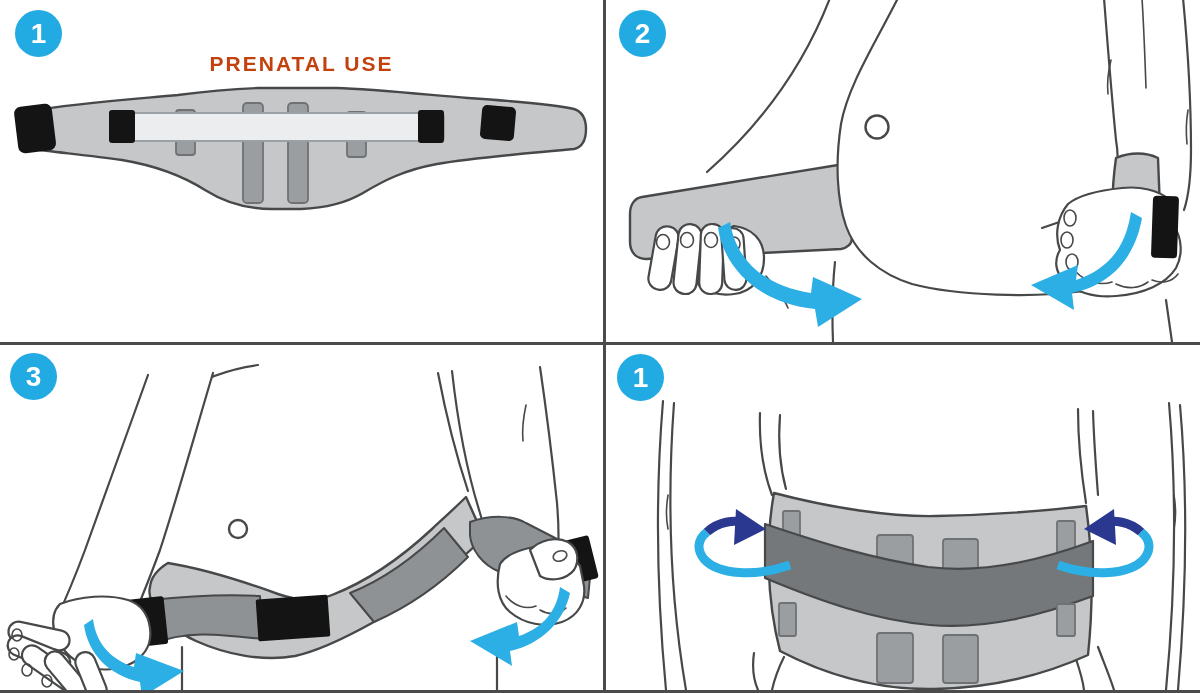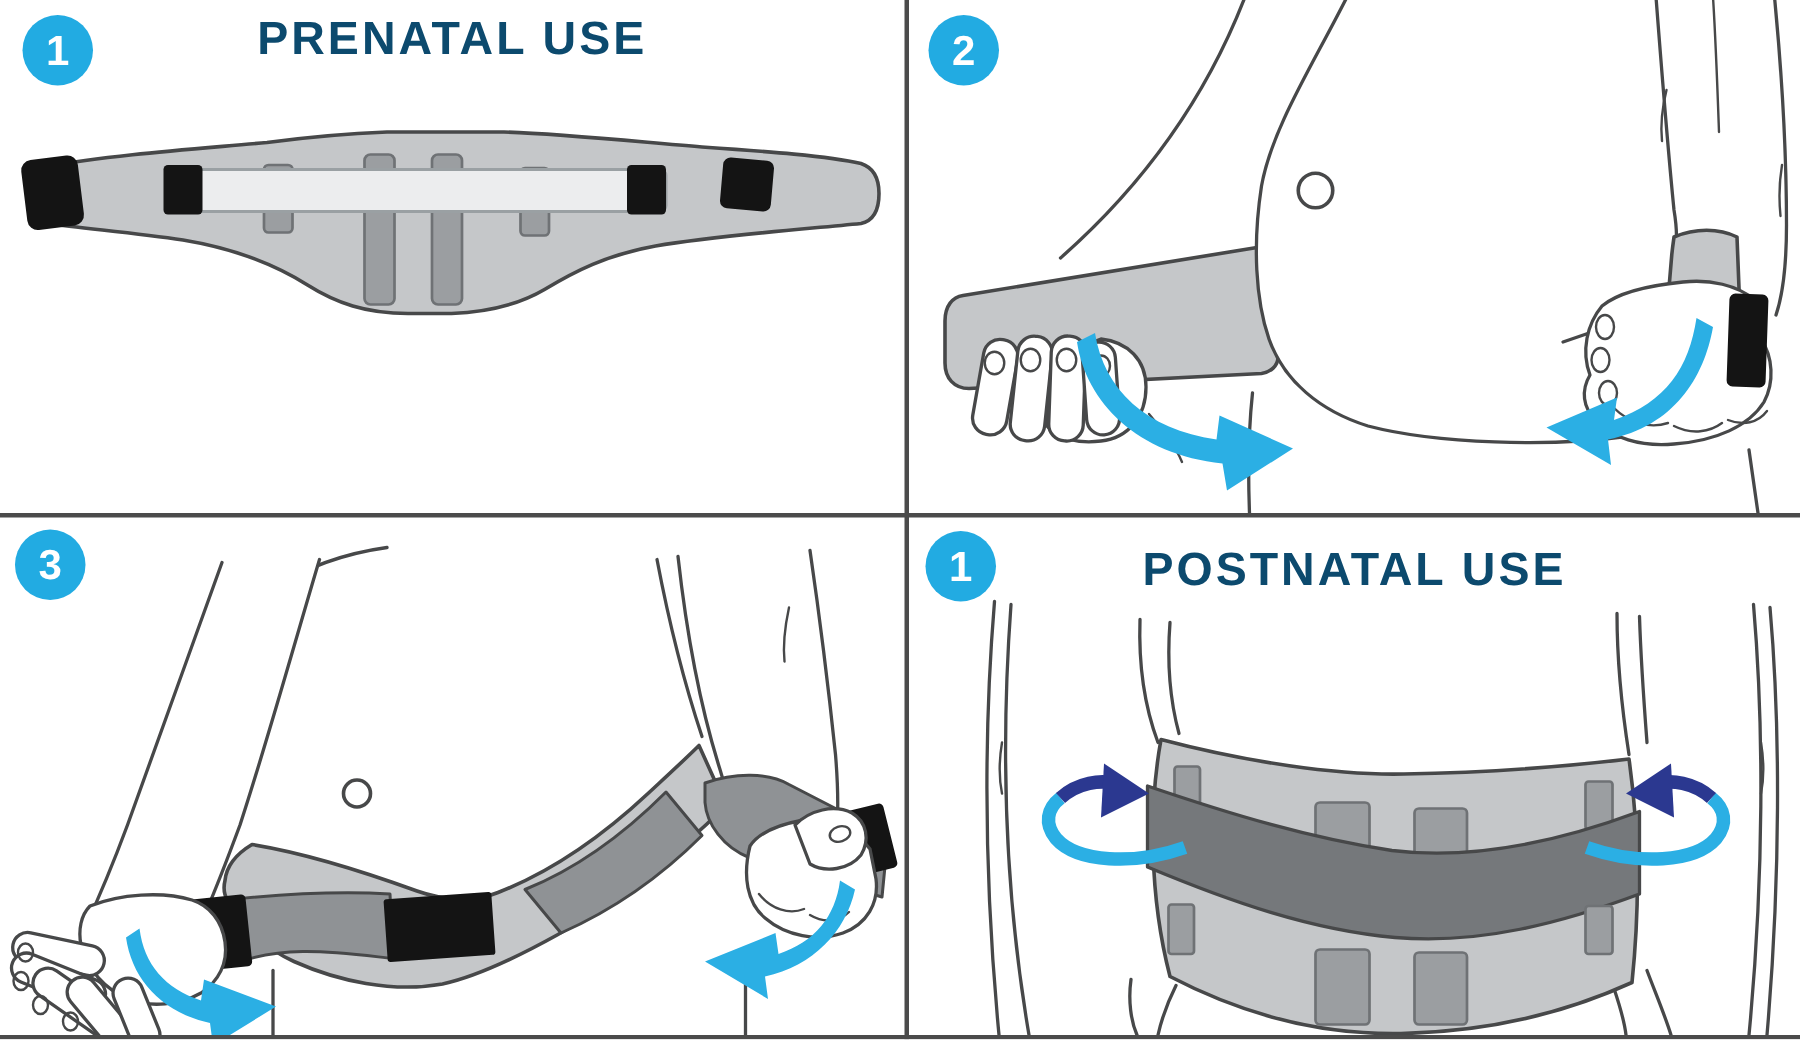--- a/index.html
+++ b/index.html
@@ -11,22 +11,22 @@
   #panel-2{left:606px;top:0;width:594px;height:342px;}
   #panel-3{left:0;top:345px;width:603px;height:345px;}
   #panel-4{left:606px;top:345px;width:594px;height:345px;}
   .divider{position:absolute;background:#4b4b4b;}
   #divider-v{left:603px;top:0;width:2.5px;height:693px;}
   #divider-h{left:0;top:342px;width:1200px;height:2.5px;}
   #divider-b{left:0;top:690px;width:1200px;height:3px;}
   .badge{position:absolute;width:47px;height:47px;border-radius:50%;background:#22abe2;
          color:#ffffff;font-weight:bold;font-size:28px;display:flex;align-items:center;
          justify-content:center;z-index:5;}
-  .panel-title{position:absolute;width:100%;text-align:center;color:#0c4a6e;font-weight:800;
-         font-size:31px;letter-spacing:2px;z-index:4;white-space:nowrap;}
+  .panel-title{position:absolute;width:100%;text-align:center;color:#c2410c;font-weight:800;
+         font-size:21px;letter-spacing:2px;z-index:4;white-space:nowrap;margin-top:44px;}
   #panel-1 .badge{left:15px;top:10px;}
   #panel-2 .badge{left:13px;top:10px;}
   #panel-3 .badge{left:10px;top:8px;}
   #panel-4 .badge{left:11px;top:9px;}
   #panel-1 .panel-title{left:0;top:8px;}
   #panel-4 .panel-title{left:0;top:17px;}
   
   .ln{fill:none;stroke:#474849;stroke-width:2.2;stroke-linecap:round;stroke-linejoin:round;}
   .thin{fill:none;stroke:#474849;stroke-width:1.6;stroke-linecap:round;}
   .beltL{fill:#c5c7c9;stroke:#474849;stroke-width:2.4;stroke-linejoin:round;}
@@ -188,21 +188,20 @@
 
       <path class="cyan" d="M93 274 C96 298 110 314 134 322 L136 308 L184 326 L142 352 L140 337 C108 330 88 308 84 280 Z"></path>
       <path class="cyan" d="M560 242 C557 266 543 283 519 291 L517 277 L470 296 L512 321 L510 306 C542 299 564 276 570 248 Z"></path>
     </svg>
   </div>
 
   <div class="panel" id="panel-4">
     <div class="badge">
       <span>1</span>
     </div>
-    <div class="panel-title">POSTNATAL USE</div>
     <svg width="594" height="345" viewBox="0 0 594 345">
 
       <g>
         <path class="ln" d="M57 56 C50 140 50 240 60 345"></path>
         <path class="ln" d="M68 58 C62 140 62 240 80 345"></path>
         <path class="ln" d="M154 68 C153 98 157 126 166 150"></path>
         <path class="ln" d="M174 70 C172 96 174 122 180 144"></path>
         <path class="ln" d="M472 64 C472 96 475 126 480 158"></path>
         <path class="ln" d="M487 66 C488 98 490 124 492 150"></path>
         <path class="ln" d="M563 58 C570 140 570 240 560 345"></path>

